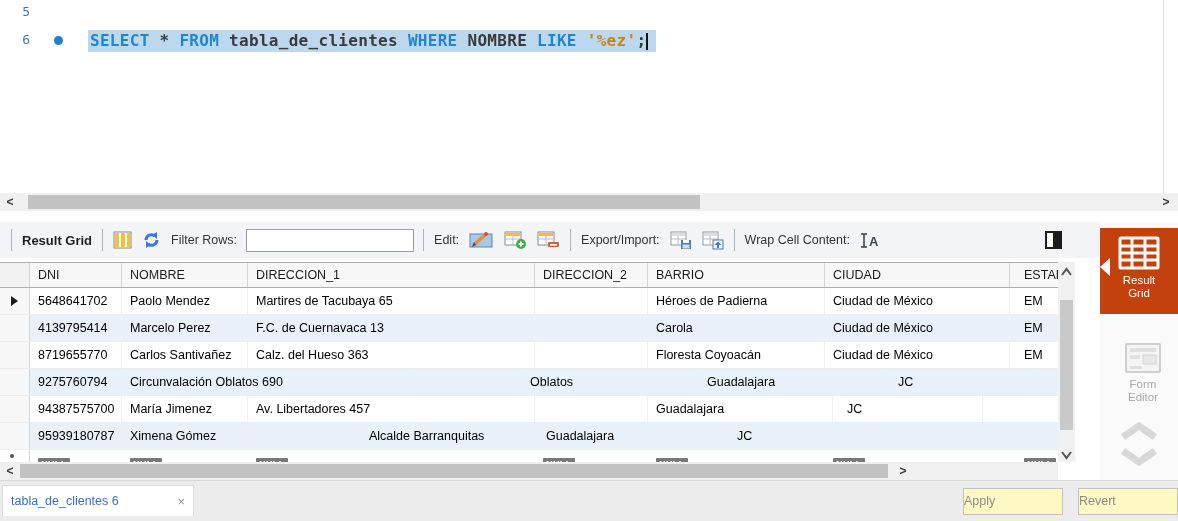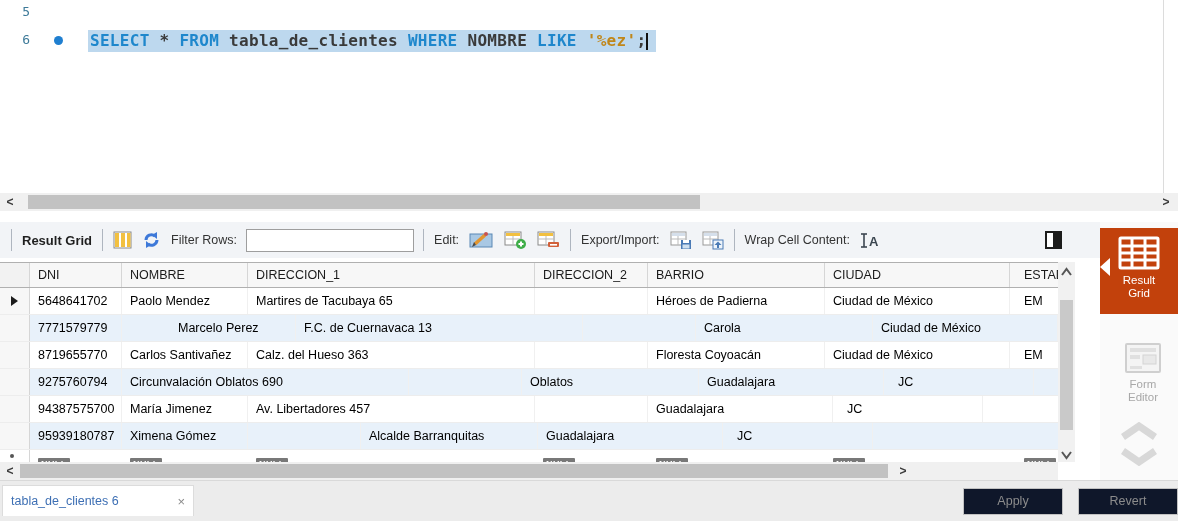--- a/index.html
+++ b/index.html
@@ -94,22 +94,22 @@
   .chev { position:absolute; left:50%; transform:translateX(-50%); }
   
   #footer { position:absolute; left:0; top:480px; width:1178px; height:41px; background:#ececec; border-top:1px solid #d9d9d9; }
   #tab {
     position:absolute; left:2px; top:4px; width:192px; height:31px; background:#fff;
     border:1px solid #dcdcdc; border-bottom:none; display:flex; align-items:center; padding:4px 8px;
   }
   #tab-label { color:#3d6fb4; font-size:12.5px; white-space:nowrap; }
   #tab-close { margin-left:auto; color:#8a8a8a; font-size:13px; line-height:13px; cursor:pointer; }
   .foot-btn {
-    position:absolute; top:7px; width:100px; height:27px; background:#0f172a;
-    border:1px solid #c2c2c2; color:#8c8c8c; font-size:12.5px; text-align:center; line-height:25px;
+    position:absolute; top:7px; width:100px; height:27px; background:#fef9c3;
+    border:1px solid #c2c2c2; color:#8c8c8c; font-size:12.5px; text-align:left; line-height:25px;
   }
   #apply-btn { left:963px; } #revert-btn { left:1078px; }
 </style>
 </head>
 <body>
 
 <div id="app">
 
   <div id="editor">
     <div id="editor-lines">
@@ -228,22 +228,22 @@
             <div class="g-cell" style="width: 92px;">5648641702</div>
             <div class="g-cell" style="width: 126px;">Paolo Mendez</div>
             <div class="g-cell" style="width: 287px;">Martires de Tacubaya 65</div>
             <div class="g-cell" style="width: 113px;"></div>
             <div class="g-cell" style="width: 177px;">Héroes de Padierna</div>
             <div class="g-cell" style="width: 185px;">Ciudad de México</div>
             <div class="g-cell" style="width: 150px; padding-left: 14px;">EM</div>
           </div>
           <div class="g-row alt">
             <div class="g-gutter"></div>
-            <div class="g-cell" style="width: 92px;">7771579779</div>
-            <div class="g-cell" style="width: 126px; margin-left: 48px;">Marcelo Perez</div>
+            <div class="g-cell" style="width: 92px;">4139795414</div>
+            <div class="g-cell" style="width: 126px;">Marcelo Perez</div>
             <div class="g-cell" style="width: 287px;">F.C. de Cuernavaca 13</div>
             <div class="g-cell" style="width: 113px;"></div>
             <div class="g-cell" style="width: 177px;">Carola</div>
             <div class="g-cell" style="width: 185px;">Ciudad de México</div>
             <div class="g-cell" style="width: 150px; padding-left: 14px;">EM</div>
           </div>
           <div class="g-row">
             <div class="g-gutter"></div>
             <div class="g-cell" style="width: 92px;">8719655770</div>
             <div class="g-cell" style="width: 126px;">Carlos Santivañez</div>

